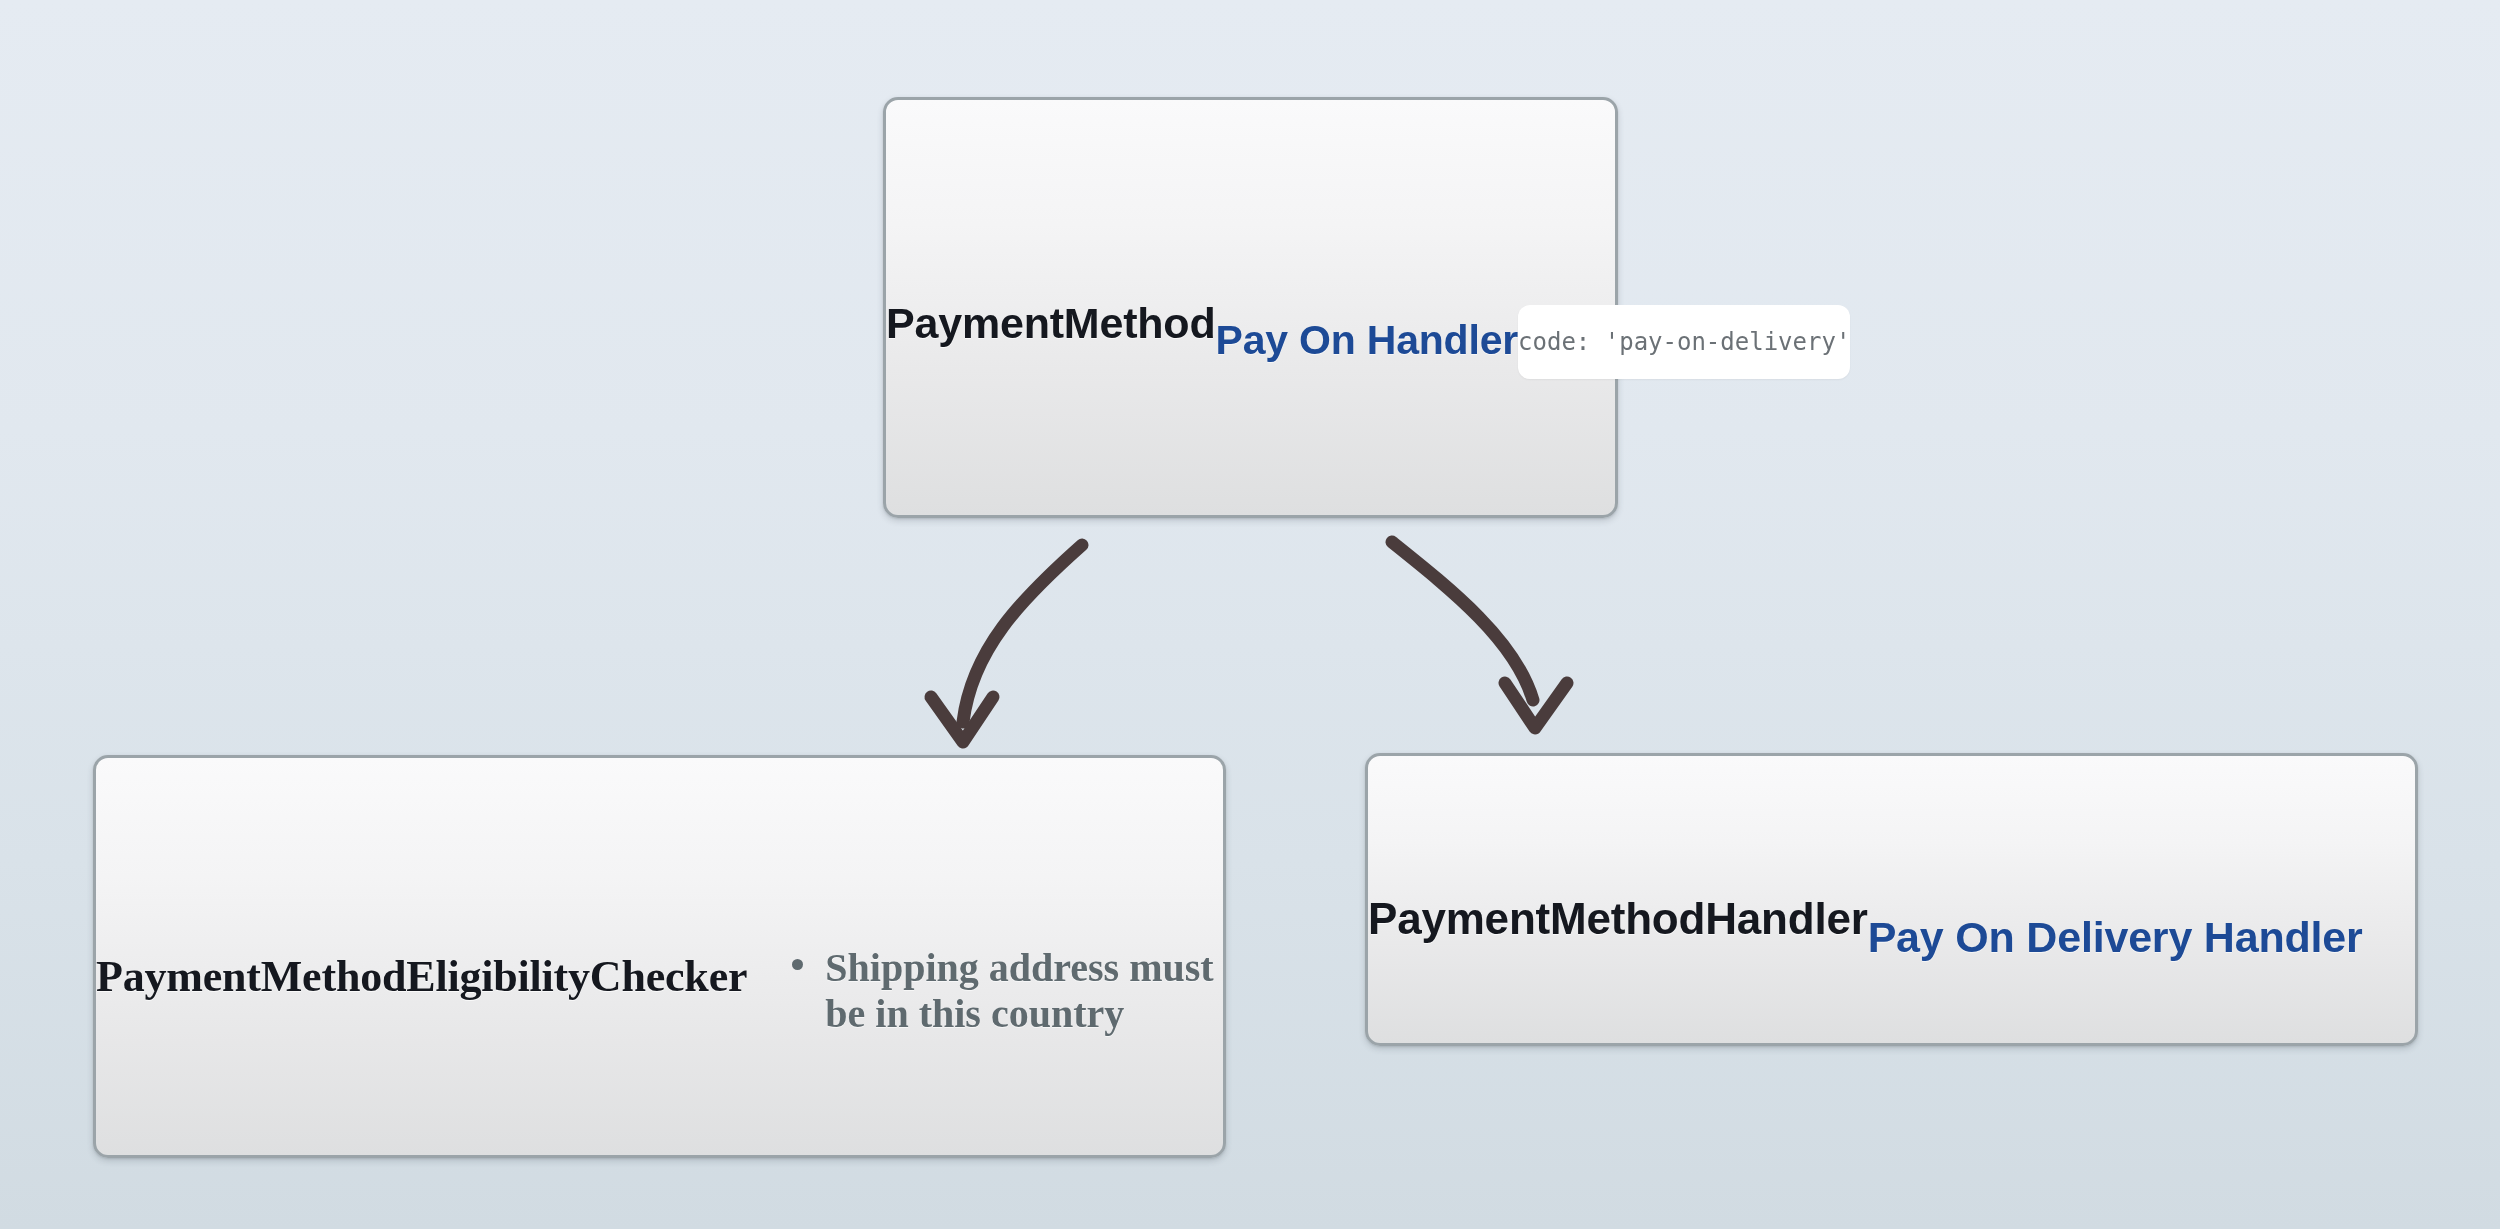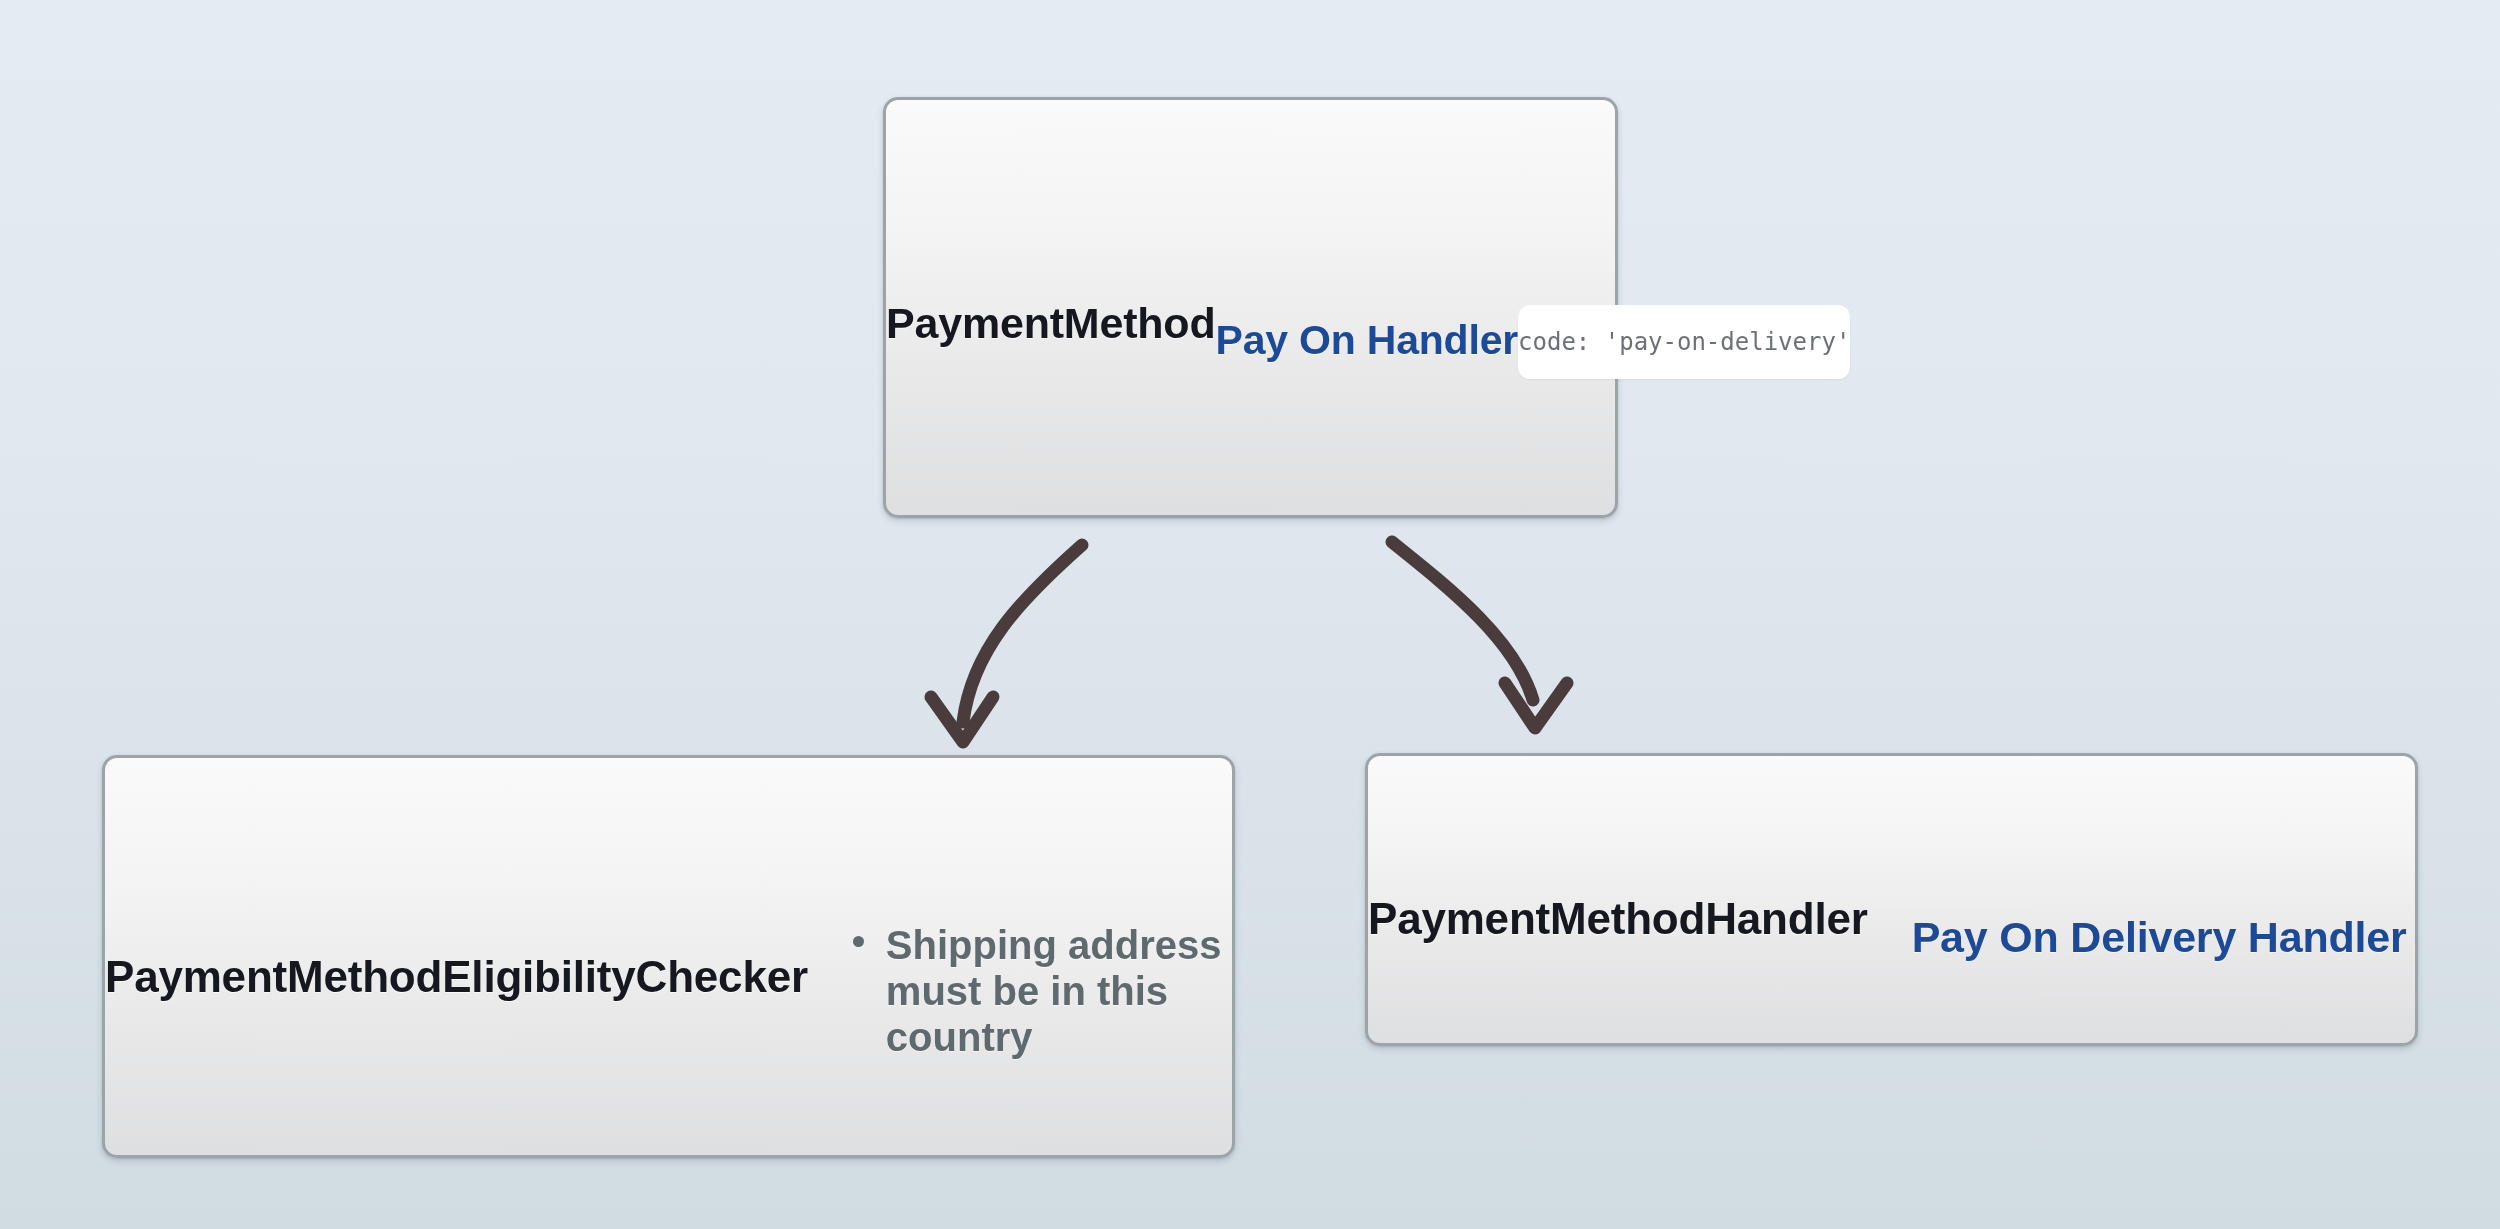--- a/index.html
+++ b/index.html
@@ -84,25 +84,26 @@
   .code-chip-text {
     font-family: "DejaVu Sans Mono", "Liberation Mono", monospace;
     font-size: 24px;
     color: #6b7176;
     white-space: pre;
     letter-spacing: 0px;
   }
 
   
   #node-eligibility-checker {
-    left: 102px;
+    left: 93px;
     top: 755px;
     width: 1133px;
     height: 403px;
     padding-top: 20px;
+    font-family: Liberation Serif, serif;
   }
   #node-eligibility-checker .node-title    { font-size: 44px; line-height: 1.0; margin-top: 20px; }
   #node-eligibility-checker .node-subtitle { font-size: 41px; line-height: 1.0; margin-top: 62px; }
 
   .bullet-list {
     margin: 0;
     padding: 0;
     list-style: none;
     width: 100%;
     margin-top: 48px;
@@ -128,21 +129,20 @@
     flex: 0 0 auto;
   }
 
   
   #node-payment-handler {
     left: 1365px;
     top: 753px;
     width: 1053px;
     height: 293px;
     padding-top: 16px;
-    gap: 44px;
   }
   #node-payment-handler .node-title    { font-size: 44px; line-height: 1.0; margin-top: 22px; }
   #node-payment-handler .node-subtitle { font-size: 43px; line-height: 1.0; margin-top: 60px; }
 </style>
 </head>
 <body>
 
 <div id="canvas">
 
   <svg id="edges" viewBox="0 0 2500 1229" width="2500" height="1229" xmlns="http://www.w3.org/2000/svg">

